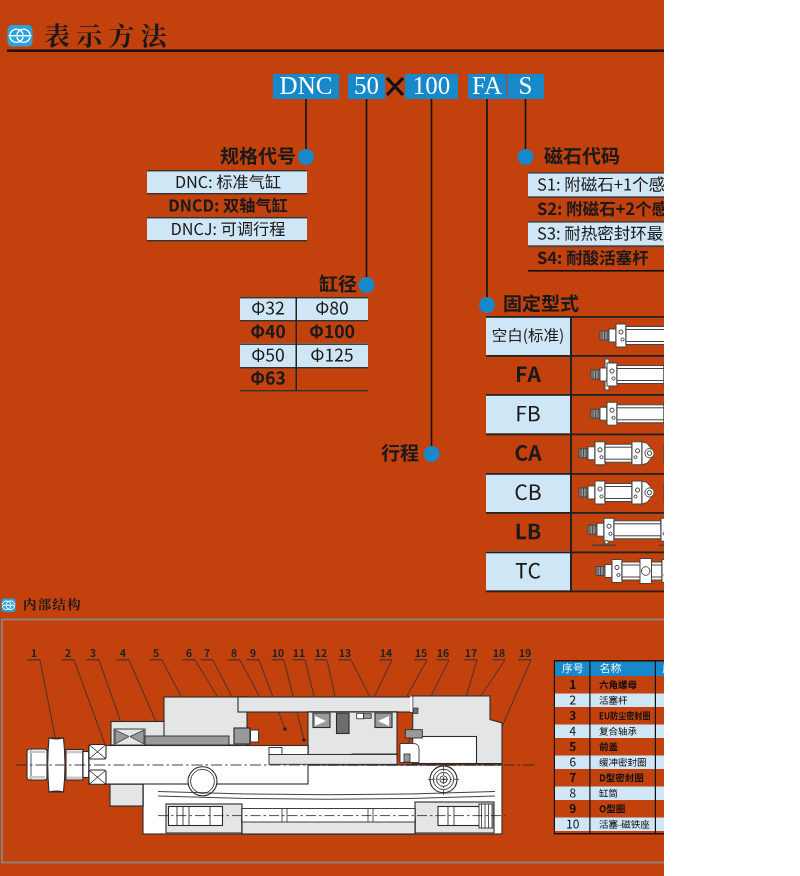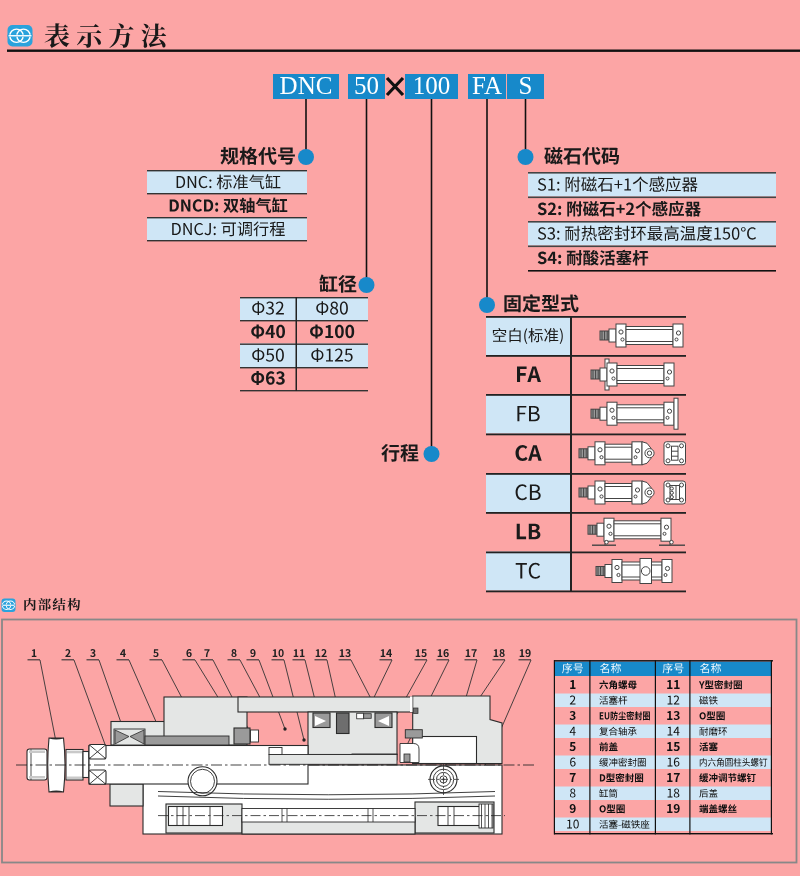--- a/index.html
+++ b/index.html
@@ -1,14 +1,14 @@
 <!DOCTYPE html>
 <html><head><meta charset="utf-8"><style>
 html,body{margin:0;padding:0;background:#fff;}
-#page{position:relative;width:800px;height:876px;background:#fca5a5;overflow:hidden;font-family:"Liberation Sans",sans-serif;text-align:right;}
+#page{position:relative;width:664px;height:876px;background:#c2410c;overflow:hidden;font-family:"Liberation Sans",sans-serif;text-align:right;}
 </style></head><body>
 <div id="page">
 <svg width="800" height="876" viewBox="0 0 800 876">
 
 <g>
         <rect x="7.5" y="25" width="25" height="21.5" rx="5" fill="#2aa2dc"></rect>
         <circle cx="16.5" cy="35.75" r="6.665" fill="none" stroke="#fff" stroke-width="1.4"></circle>
         <circle cx="23.5" cy="35.75" r="6.665" fill="none" stroke="#fff" stroke-width="1.4"></circle>
         <rect x="7.5" y="34.7" width="25" height="2.0999999999999996" fill="#2aa2dc"></rect>
         <line x1="8.5" y1="35.75" x2="31.5" y2="35.75" stroke="#fff" stroke-width="1.4"></line>

